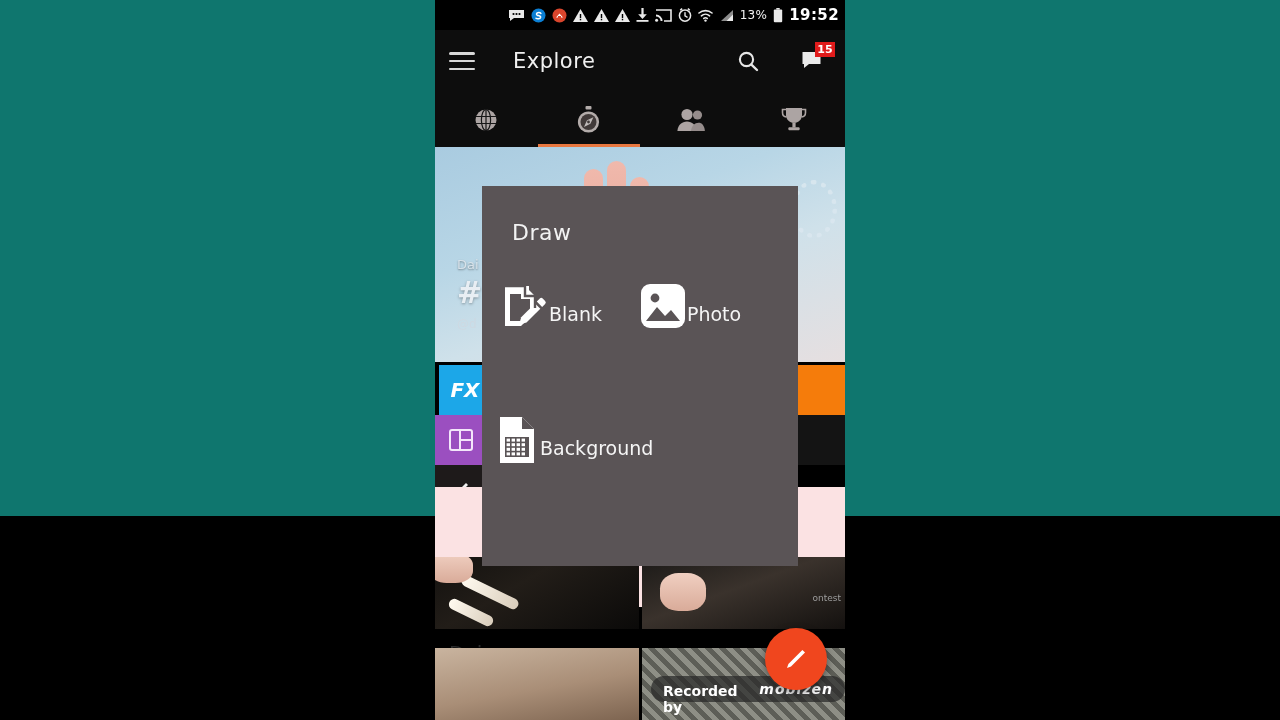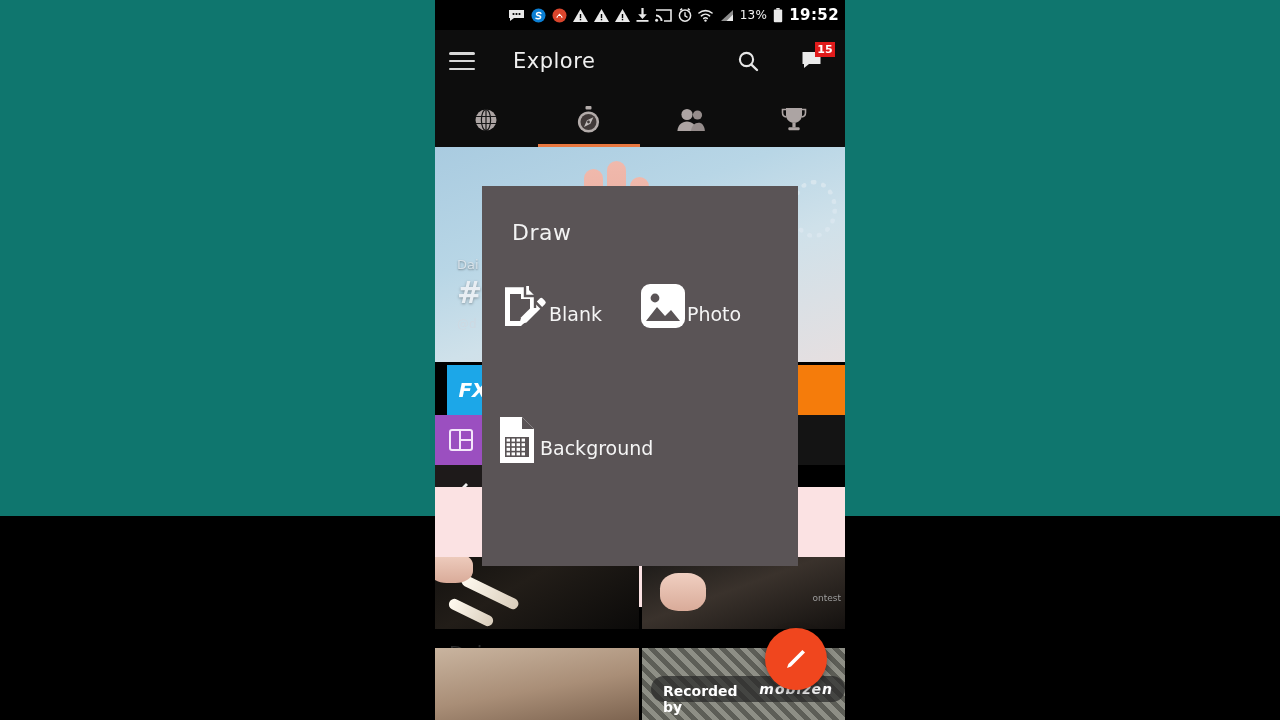--- a/index.html
+++ b/index.html
@@ -286,21 +286,21 @@
           <i style="left:75px; height:88px;"></i>
           <i style="left:96px; height:62px; transform:rotate(18deg);"></i>
         </div>
         <div class="dashed-circle"></div>
         <div class="hero-caption">Dai</div>
         <div class="hero-hash">#</div>
         <div class="hero-user">@d</div>
       </div>
 
       <div class="tile-row" style="top:218px;">
-        <div class="tile" style="left: 12px; background: rgb(28, 167, 232);">
+        <div class="tile" style="left: 4px; background: rgb(28, 167, 232);">
           <span class="tile-label">FX</span>
         </div>
         <div class="tile" style="left: 358px; background: rgb(245, 124, 11);"></div>
       </div>
 
       <div class="tile-row" style="top:268px;">
         <div class="tile" style="left: 0px; background: rgb(155, 79, 192);">
           <svg width="24" height="22" viewBox="0 0 24 22">
             <rect x="1" y="1" width="22" height="20" rx="2" stroke="#f3e6fa" stroke-width="2" fill="none"></rect>
             <path d="M11 1v20M11 11h12" stroke="#f3e6fa" stroke-width="2"></path>

